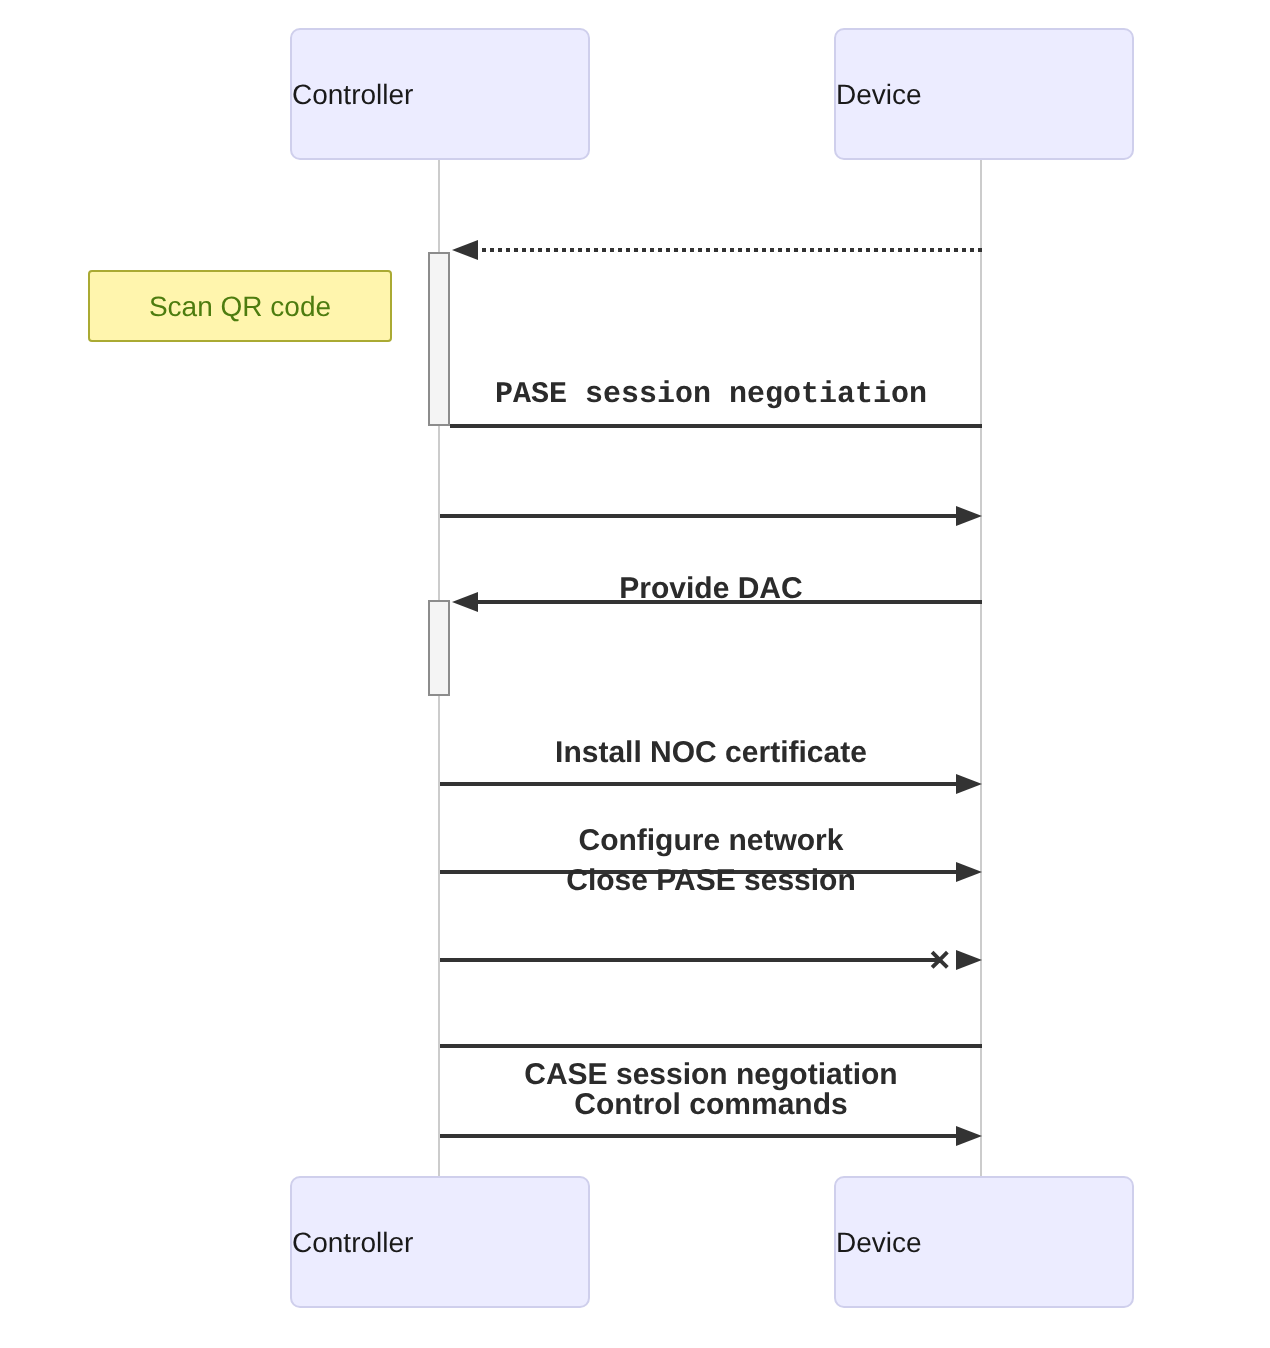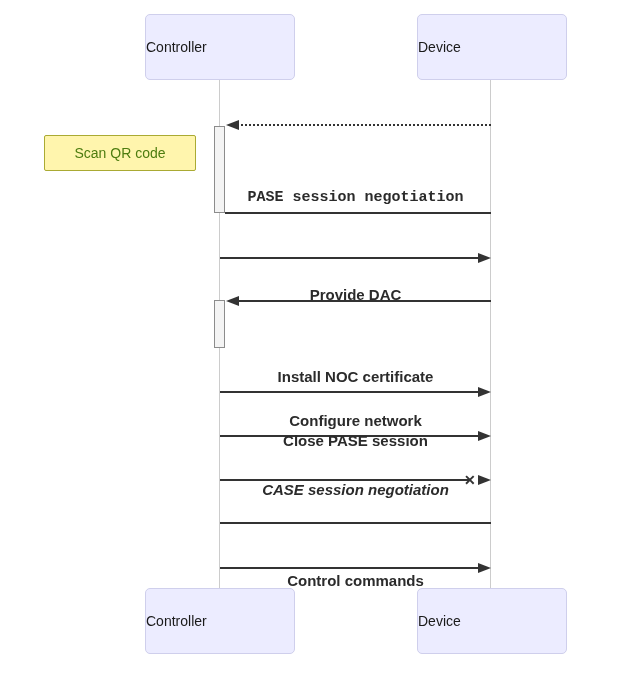--- a/index.html
+++ b/index.html
@@ -75,24 +75,24 @@
 
   <div class="msg-label" style="top:412px;">Configure network</div>
   <div class="msg-line" style="left:220px;top:435px;width:264px;"></div>
   <div class="arrow-right" style="left:478px;top:431px;"></div>
 
   <div class="msg-label" style="top:432px;">Close PASE session</div>
   <div class="msg-line" style="left:220px;top:479px;width:250px;"></div>
   <div class="cross-mark" style="left:464px;top:473px;">✕</div>
   <div class="arrow-right" style="left:478px;top:475px;"></div>
 
-  <div class="msg-label" style="top:481px;font-style:italic;">CASE session negotiation</div>
+  <div class="msg-label" style="top:529px;">CASE session negotiation</div>
   <div class="msg-line" style="left:220px;top:522px;width:271px;"></div>
 
-  <div class="msg-label" style="top:572px;">Control commands</div>
+  <div class="msg-label" style="top:544px;">Control commands</div>
   <div class="msg-line" style="left:220px;top:567px;width:264px;"></div>
   <div class="arrow-right" style="left:478px;top:563px;"></div>
 
   <div class="note-box" style="left:44px;top:135px;width:150px;">
     <span>Scan QR code</span>
   </div>
 
   <div class="actor-box" style="left:145px;top:14px;">
     <span>Controller</span>
   </div>

